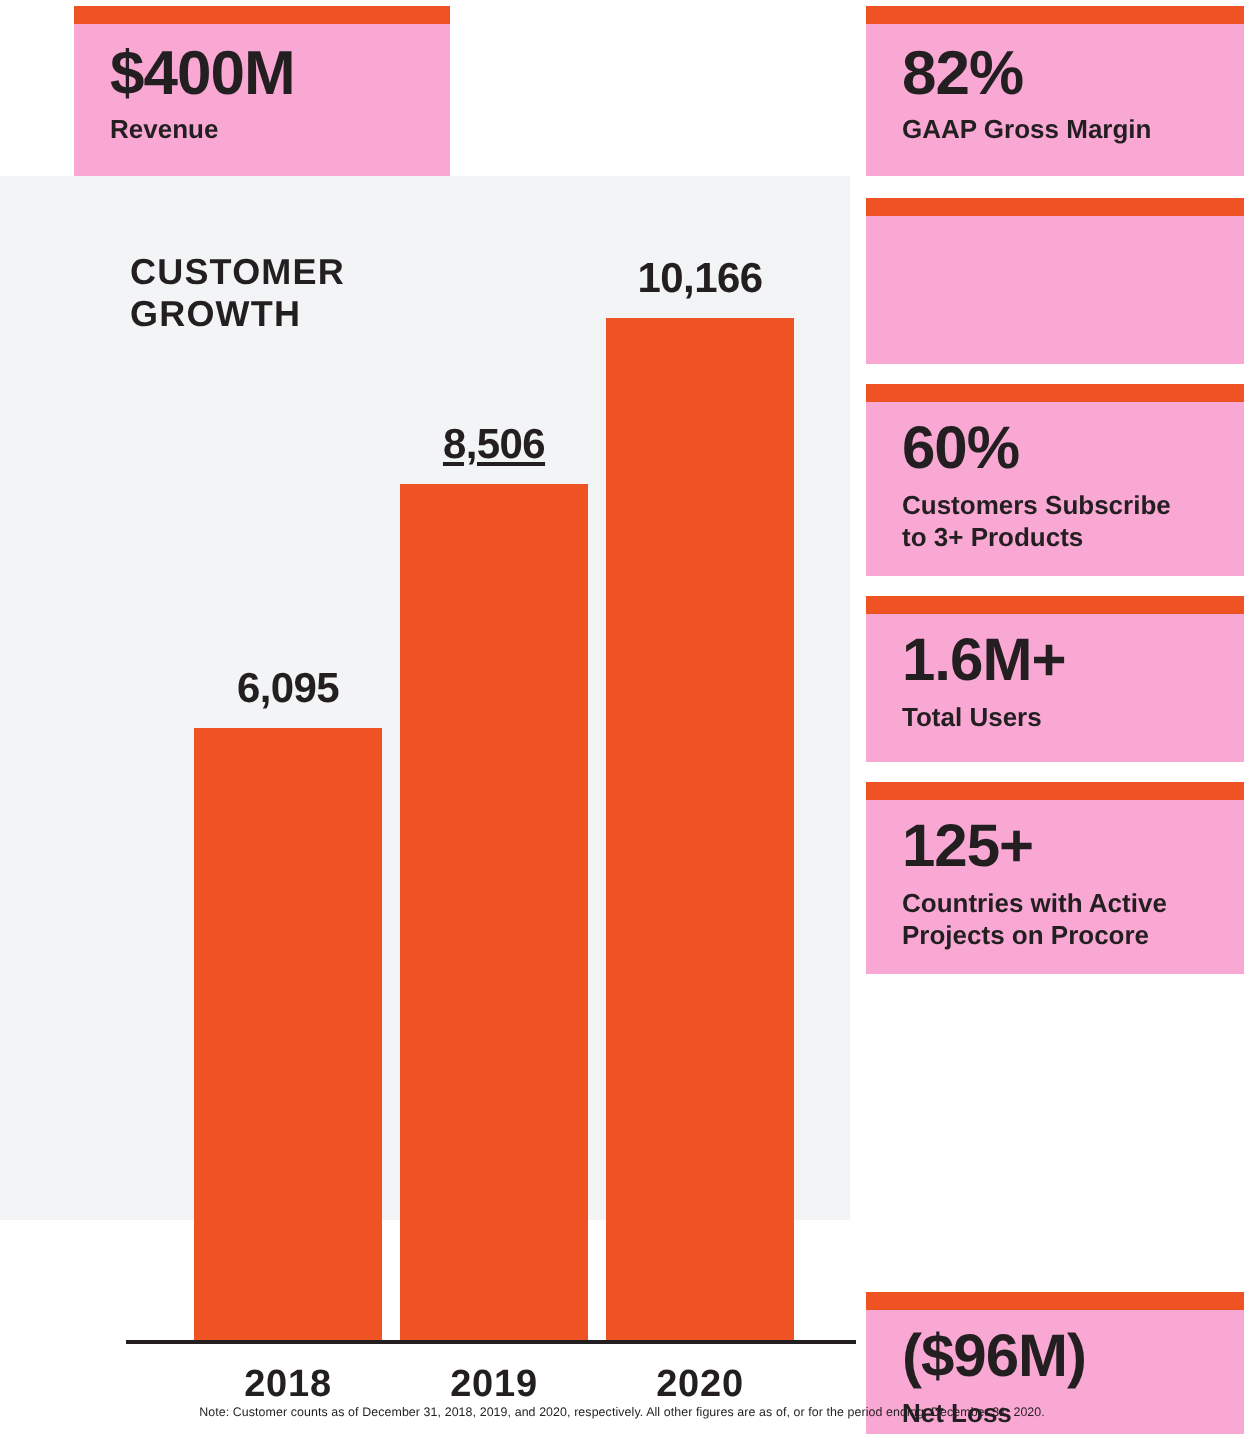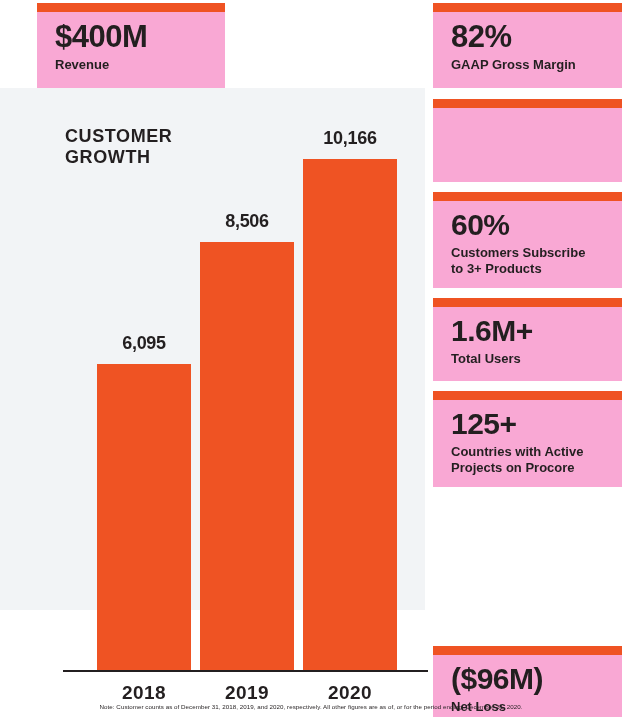--- a/index.html
+++ b/index.html
@@ -102,21 +102,21 @@
     text-transform: uppercase;
     width: 180px;
   }
   .bar {
     position: absolute;
     background: #ef5323;
     bottom: 47px;       
   }
   .bar-value {
     position: absolute;
-    font-size: 18px;
+    font-size: 21px;
     font-weight: bold;
     color: #231f20;
     letter-spacing: -0.3px;
     text-align: center;
     white-space: nowrap;
   }
   .bar-tick {
     position: absolute;
     font-size: 19px;
     font-weight: bold;
@@ -169,21 +169,21 @@
 
   <div id="chart">
 
     <div id="chart-title">CUSTOMER<br>GROWTH</div>
 
     <div class="bar" id="bar-2018" style="height: 306px;"></div>
     <div class="bar" id="bar-2019" style="height: 428px;"></div>
     <div class="bar" id="bar-2020" style="height: 511px;"></div>
 
     <div class="bar-value" id="val-2018" style="top: 245px;">6,095</div>
-    <div class="bar-value" id="val-2019" style="top: 123px;">8,506</div>
+    <div class="bar-value" id="val-2019" style="top: 123px; text-decoration: underline;">8,506</div>
     <div class="bar-value" id="val-2020" style="top: 40px;">10,166</div>
 
     <div id="axis-line"></div>
 
     <div class="bar-tick" id="tick-2018">2018</div>
     <div class="bar-tick" id="tick-2019">2019</div>
     <div class="bar-tick" id="tick-2020">2020</div>
   </div>
 
   <div class="stat-card" id="card-revenue">

